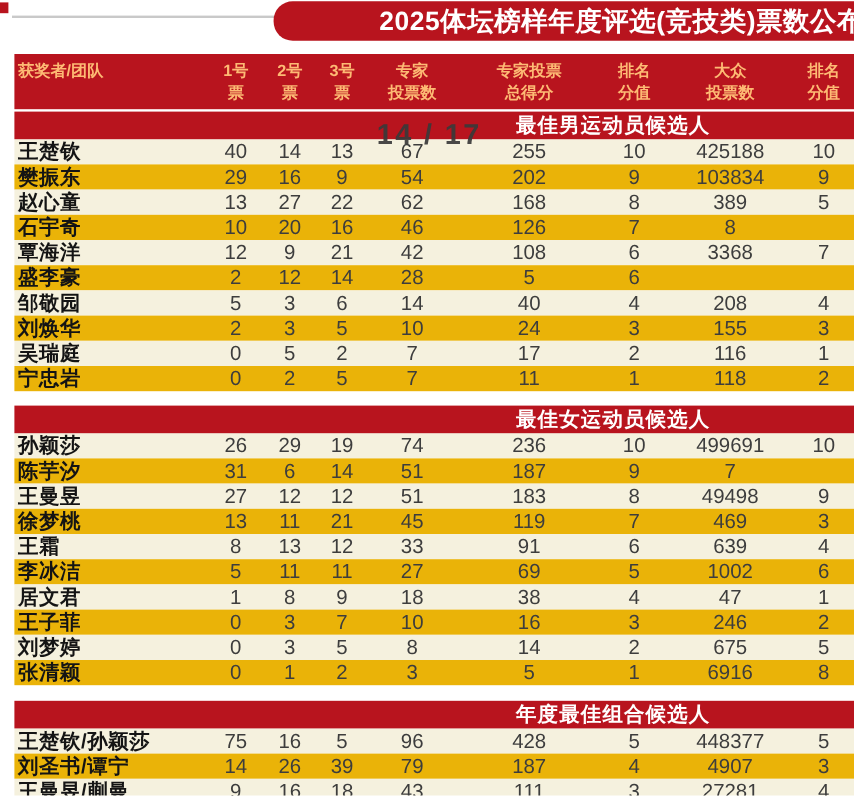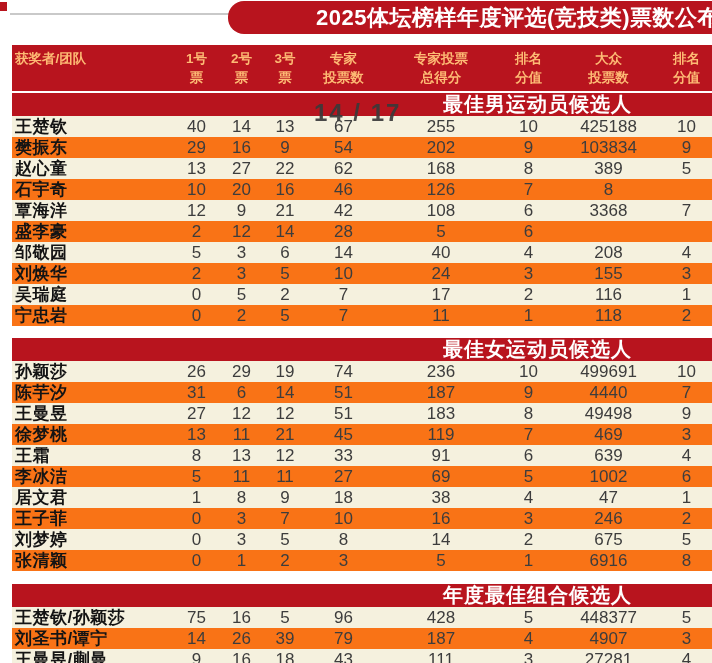--- a/index.html
+++ b/index.html
@@ -33,26 +33,26 @@
   }
   .thead .hcell span{display:block;line-height:19px;min-height:19px;}
   .thead .hcell.first{align-items:flex-start;padding-left:3px;}
   .section-bar{
     background:#b8141e;height:23px;position:relative;
   }
   .section-bar.sec-0{margin-top:2px;}
   .section-bar.sec-1{margin-top:12px;}
   .section-bar.sec-2{margin-top:13px;}
   .section-title{
-    position:absolute;left:431px;top:0;line-height:23px;white-space:nowrap;
-    color:#ffffff;font-size:20px;font-weight:bold;letter-spacing:1px;
+    position:absolute;left:418px;top:0;line-height:23px;white-space:nowrap;
+    color:#ffffff;font-size:17px;font-weight:bold;letter-spacing:1px;
   }
   .row{height:21px;font-size:17px;color:#3d3d3d;}
   .row.light{background:#f5f1de;}
-  .row.dark{background:#f97316;}
+  .row.dark{background:#eab308;}
   .row .cell{
     display:flex;align-items:center;justify-content:center;
     line-height:21px;overflow:hidden;white-space:nowrap;
   }
   .row .cell.name{
     justify-content:flex-start;padding-left:3px;
     color:#141414;font-weight:600;letter-spacing:0.5px;
   }
   .overlay-counter{
     position:absolute;left:314px;top:99px;z-index:5;
@@ -235,21 +235,20 @@
         <div class="cell">10</div>
       </div>
       <div class="row grid dark">
         <div class="cell name">陈芋汐</div>
         <div class="cell">31</div>
         <div class="cell">6</div>
         <div class="cell">14</div>
         <div class="cell">51</div>
         <div class="cell">187</div>
         <div class="cell">9</div>
-        <div class="cell">4440</div>
         <div class="cell">7</div>
       </div>
       <div class="row grid light">
         <div class="cell name">王曼昱</div>
         <div class="cell">27</div>
         <div class="cell">12</div>
         <div class="cell">12</div>
         <div class="cell">51</div>
         <div class="cell">183</div>
         <div class="cell">8</div>

